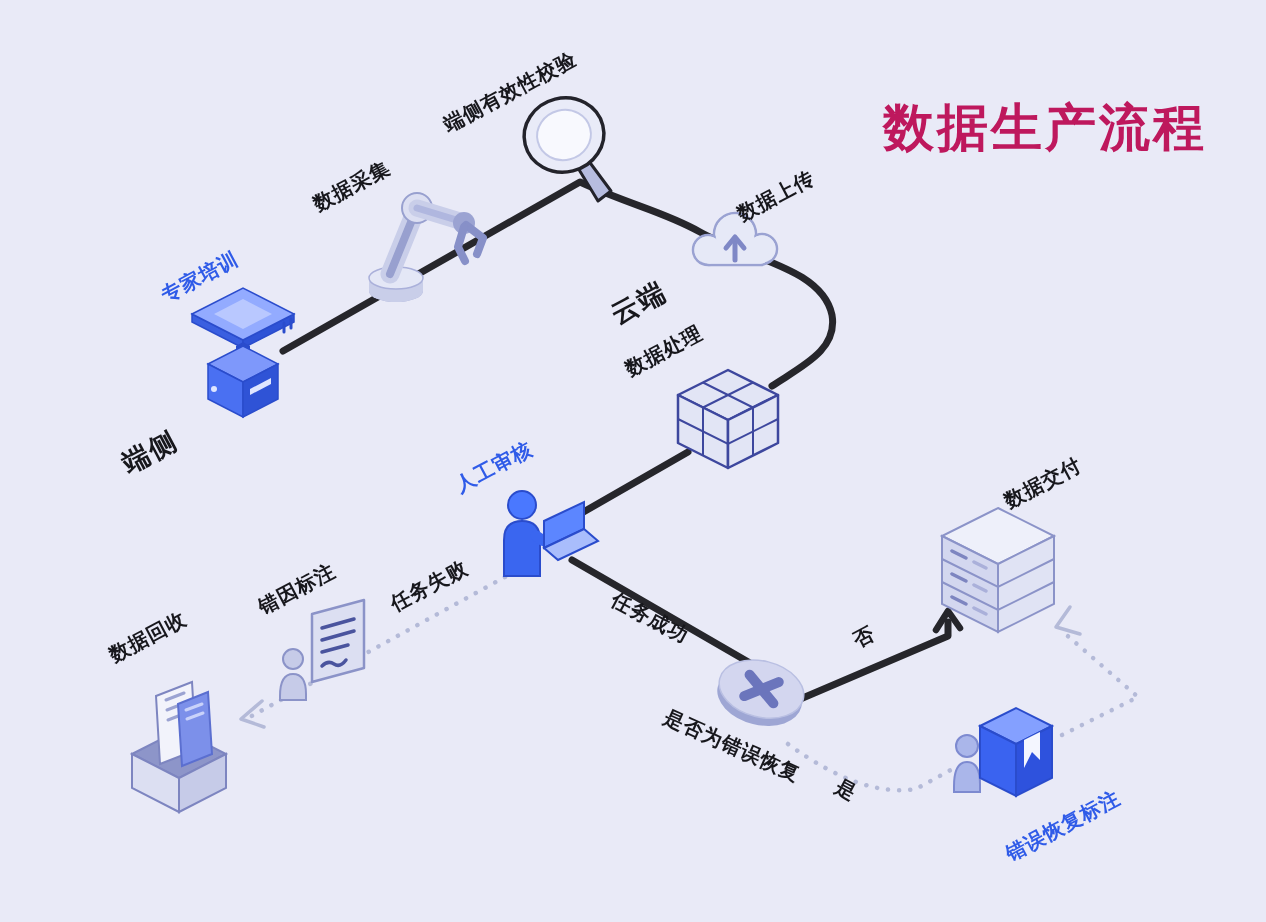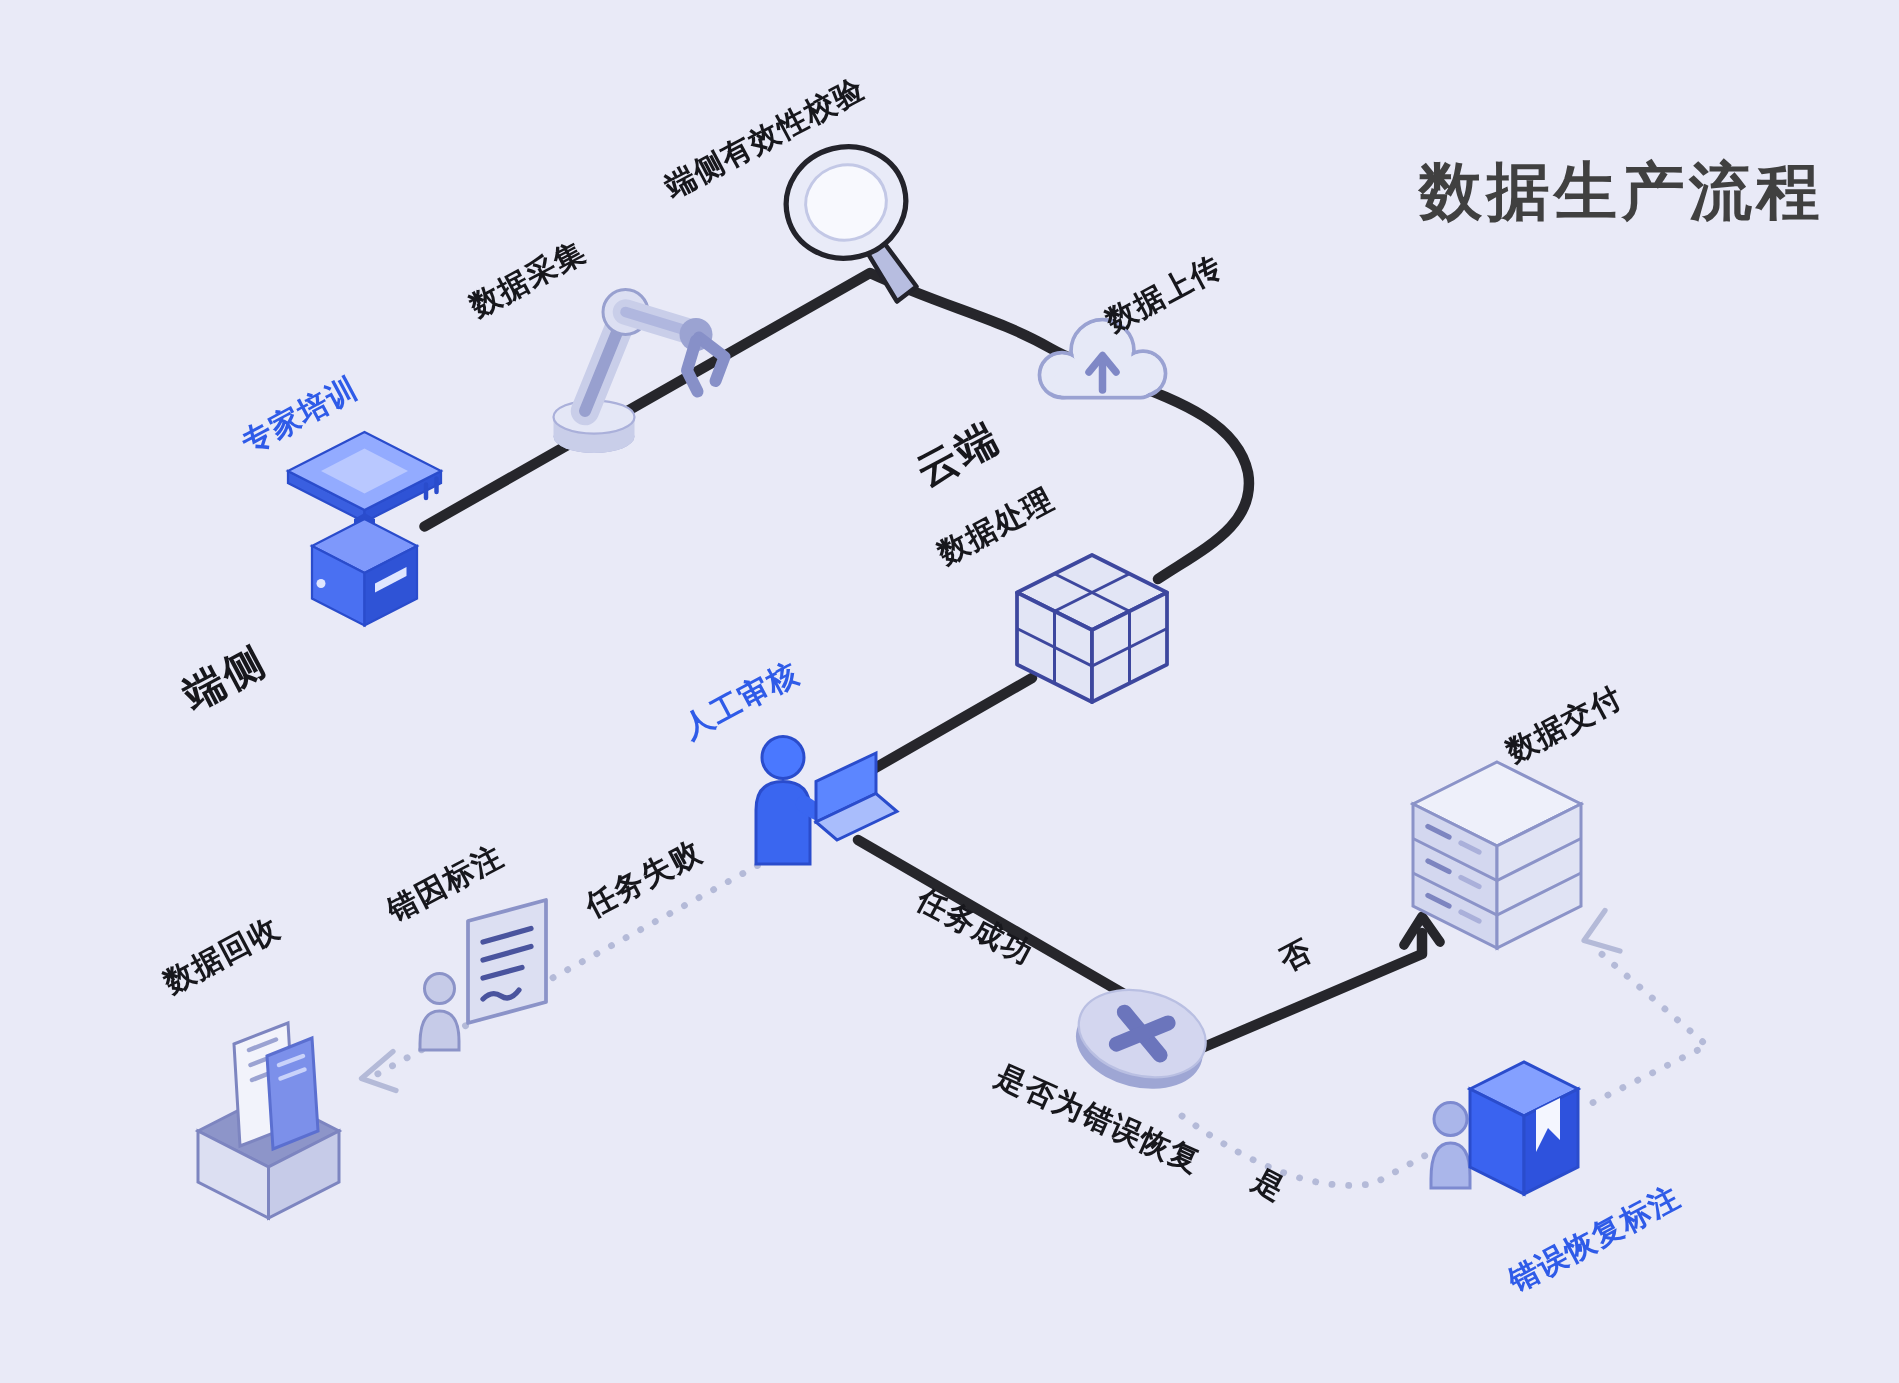--- a/index.html
+++ b/index.html
@@ -9,21 +9,21 @@
   .wires { position:absolute; left:0; top:0; }
   .icon { position:absolute; }
   .lbl {
     position:absolute; white-space:nowrap;
     font-weight:700; font-size:20px; color:#17171c;
     letter-spacing:1px;
     transform:translate(-50%,-50%) rotate(var(--r,0deg));
   }
   .lbl.zone { font-size:27px; font-weight:900; letter-spacing:2px; }
   .lbl.blue { color:#2f5be8; }
-  .lbl.title { font-size:42px; font-weight:900; letter-spacing:3px; color:#404040;margin-left:36px; }
+  .lbl.title { font-size:51px; font-weight:900; letter-spacing:3px; color:#be185d; }
 </style>
 </head>
 <body>
 
 <div class="stage">
 
   <svg class="wires" width="1266" height="922" viewBox="0 0 1266 922">
     <g stroke="#b4bad8" stroke-width="4.5" fill="none" stroke-linecap="round" stroke-dasharray="0.1 11">
       <path d="M505 577 L248 718"></path>
       <path d="M788 744 Q862 798 916 789 L958 766"></path>

